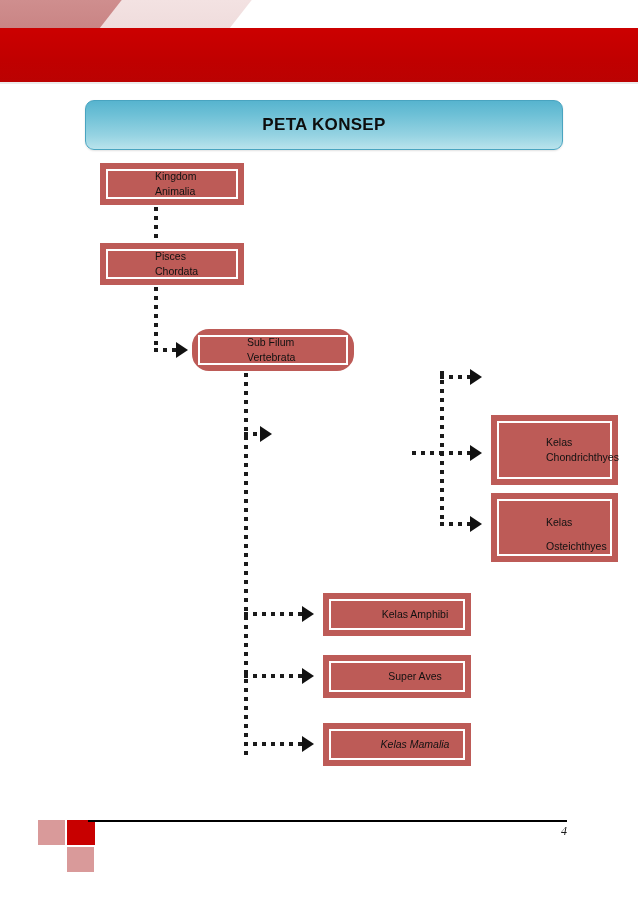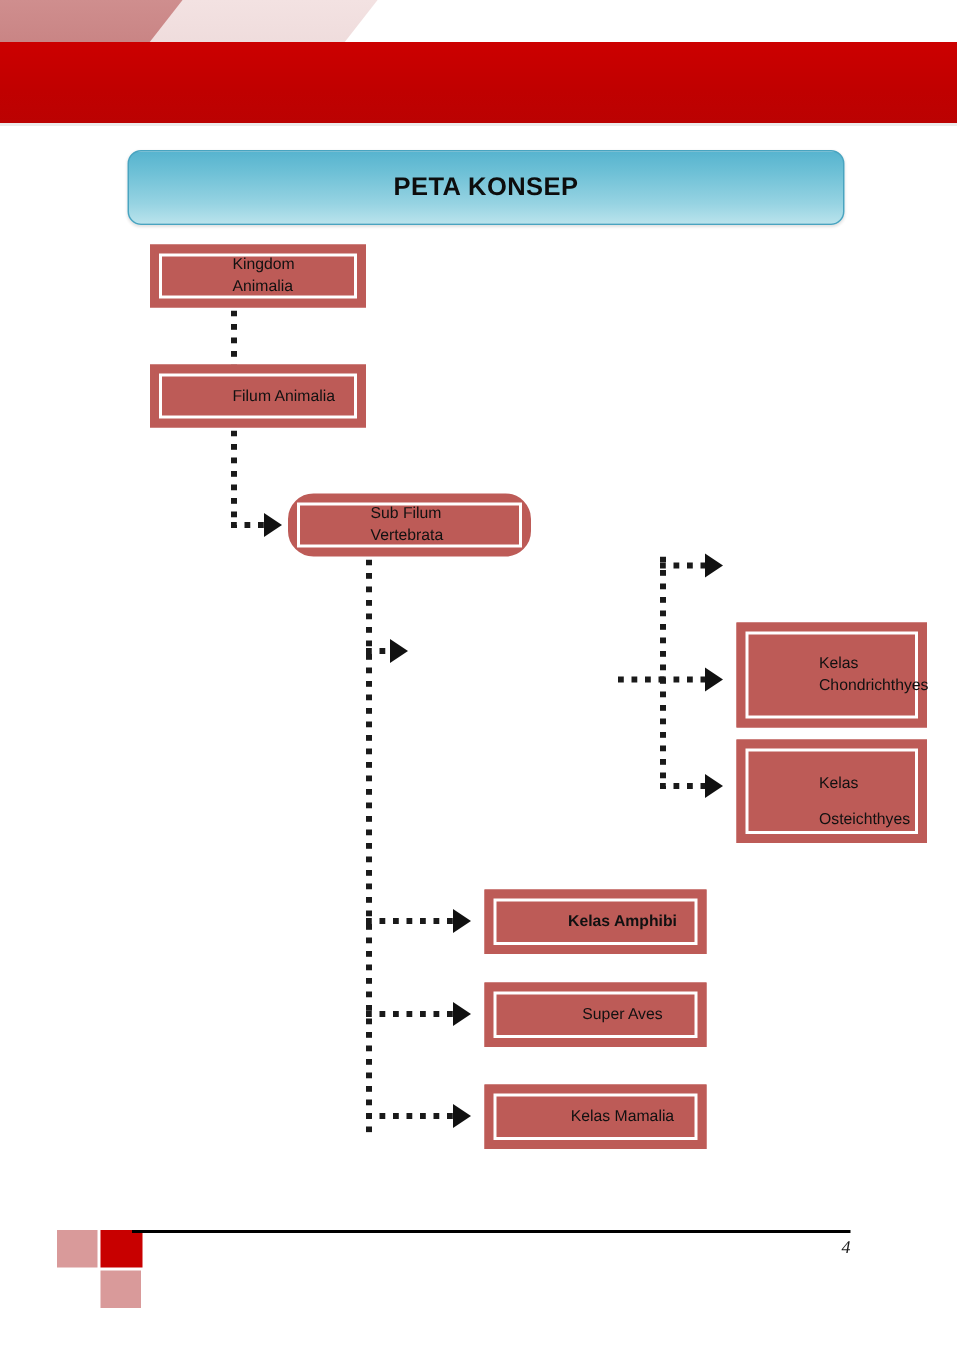--- a/index.html
+++ b/index.html
@@ -116,21 +116,21 @@
   <div class="node" style="left:100px;top:163px;width:144px;height:42px;">
     <div class="inner">
       <span class="label">Kingdom Animalia</span>
     </div>
   </div>
 
   <div class="dot-v" style="left:154px;top:207px;height:36px;"></div>
 
   <div class="node" style="left:100px;top:243px;width:144px;height:42px;">
     <div class="inner">
-      <span class="label">Filum Animalia</span>
+      <span class="label">Pisces Chordata</span>
     </div>
   </div>
 
   <div class="dot-v" style="left:154px;top:287px;height:65px;"></div>
   <div class="dot-h" style="left:154px;top:348px;width:22px;"></div>
   <div class="arrow" style="left:176px;top:342px;"></div>
 
   <div class="node" style="left:192px;top:329px;width:162px;height:42px;border-radius:17px;">
     <div class="inner">
       <span class="label">Sub Filum Vertebrata</span>
@@ -166,39 +166,39 @@
   <div class="node" style="left:491px;top:493px;width:127px;height:69px;overflow:hidden;">
     <div class="inner" style="overflow:hidden;align-items:flex-start;padding-top:9px;">
       <span class="label" style="line-height:24px;">Kelas
 Osteichthyes</span>
     </div>
   </div>
 
   <div class="dot-h" style="left:244px;top:612px;width:58px;"></div>
   <div class="arrow" style="left:302px;top:606px;"></div>
 
-  <div class="node center" style="left:323px;top:593px;width:148px;height:43px;font-weight:bold;">
+  <div class="node center" style="left:323px;top:593px;width:148px;height:43px;">
     <div class="inner">
       <span class="label">Kelas Amphibi</span>
     </div>
   </div>
 
   <div class="dot-h" style="left:244px;top:674px;width:58px;"></div>
   <div class="arrow" style="left:302px;top:668px;"></div>
 
   <div class="node center" style="left:323px;top:655px;width:148px;height:43px;">
     <div class="inner">
       <span class="label">Super Aves</span>
     </div>
   </div>
 
   <div class="dot-h" style="left:244px;top:742px;width:58px;"></div>
   <div class="arrow" style="left:302px;top:736px;"></div>
 
-  <div class="node center" style="left:323px;top:723px;width:148px;height:43px;">
+  <div class="node center" style="left:323px;top:723px;width:148px;height:43px;font-style:italic;">
     <div class="inner">
       <span class="label">Kelas Mamalia</span>
     </div>
   </div>
 
 </div>
 
 <div id="footer-sq-1"></div>
 <div id="footer-sq-2"></div>
 <div id="footer-sq-3"></div>

